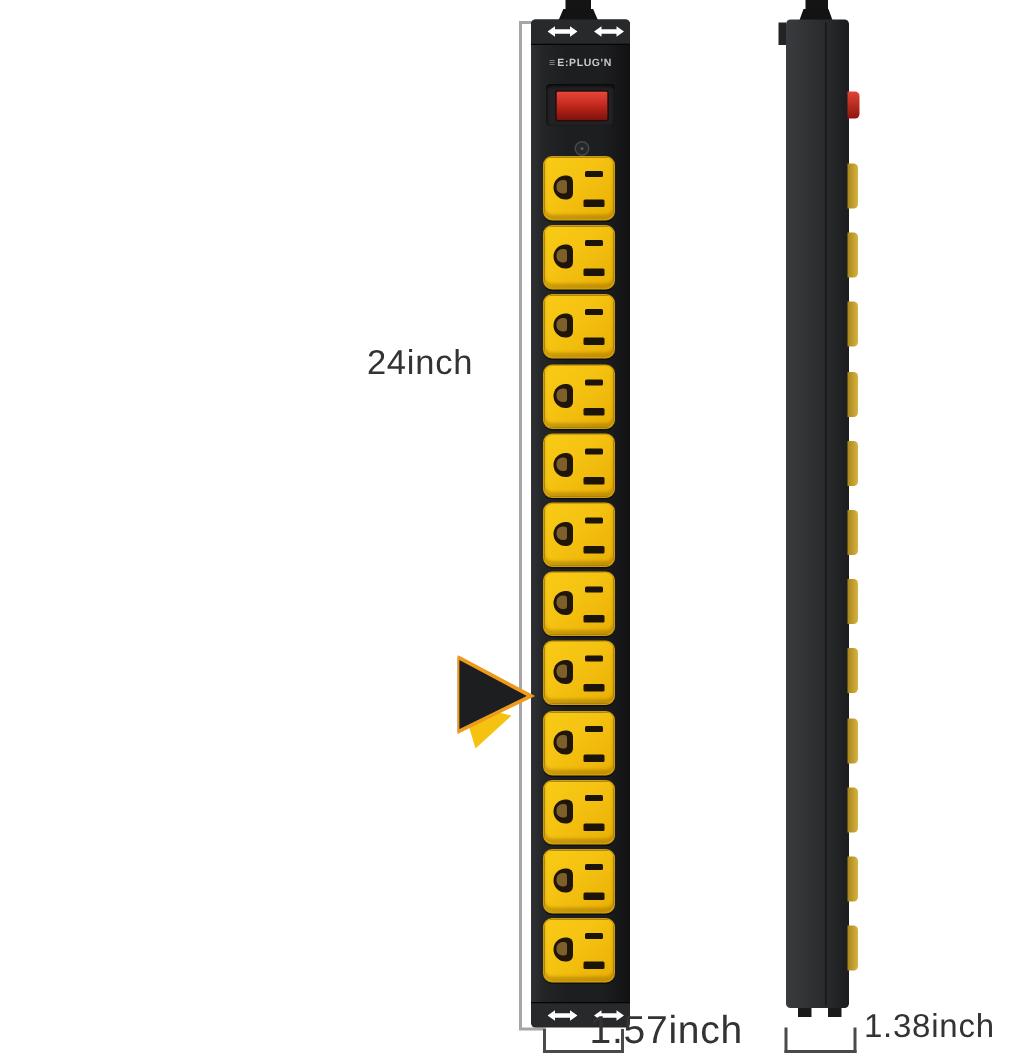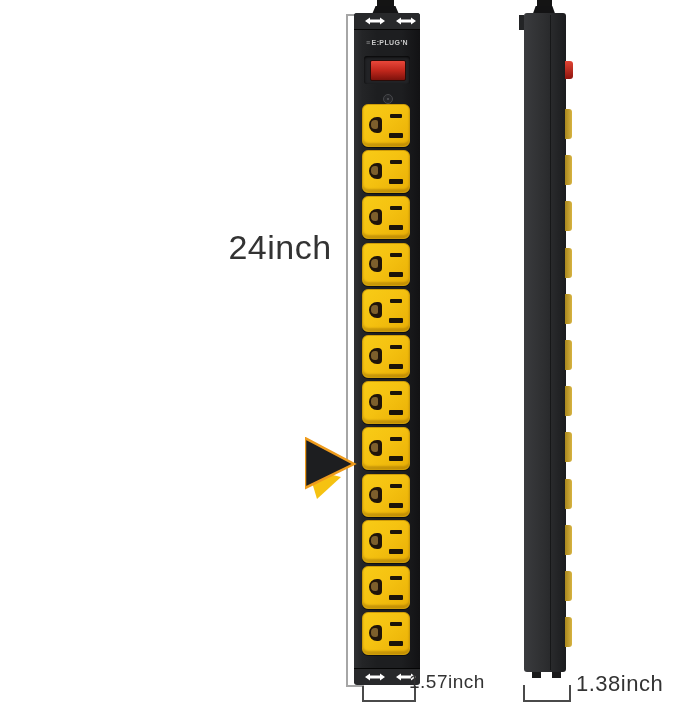--- a/index.html
+++ b/index.html
@@ -11,22 +11,22 @@
     --bracket-line:#4A4A4A;
     --text:#333333;
   }
   html,body{margin:0;padding:0;background:#fff;}
   .canvas{
     position:relative;width:679px;height:705px;background:#ffffff;
     font-family:"Liberation Sans", sans-serif;color:var(--text);overflow:hidden;
   }
   .abs{position:absolute;}
   .label{position:absolute;color:var(--text);letter-spacing:.5px;white-space:nowrap;}
-  .label-height{left:225px;top:228px;width:110px;text-align:center;font-size:34px;}
-  .label-front-width{left:409px;top:671px;font-size:19px;}
+  .label-height{left:225px;top:228px;width:110px;text-align:center;font-size:23px;}
+  .label-front-width{left:393px;top:671px;font-size:26px;}
   .label-side-depth{left:576px;top:671px;font-size:22px;}
 
   
   .dim-vline{left:346px;top:14px;width:2px;height:672px;background:var(--dim-line);}
   .dim-tick-top{left:346px;top:14px;width:10px;height:2px;background:var(--dim-line);}
   .dim-tick-bottom{left:346px;top:685px;width:18px;height:2px;background:var(--dim-line);}
 
   
   .dim-bracket{border:2px solid var(--bracket-line);border-top:none;background:transparent;}
   .bracket-front{left:362px;top:686px;width:50px;height:14px;}

